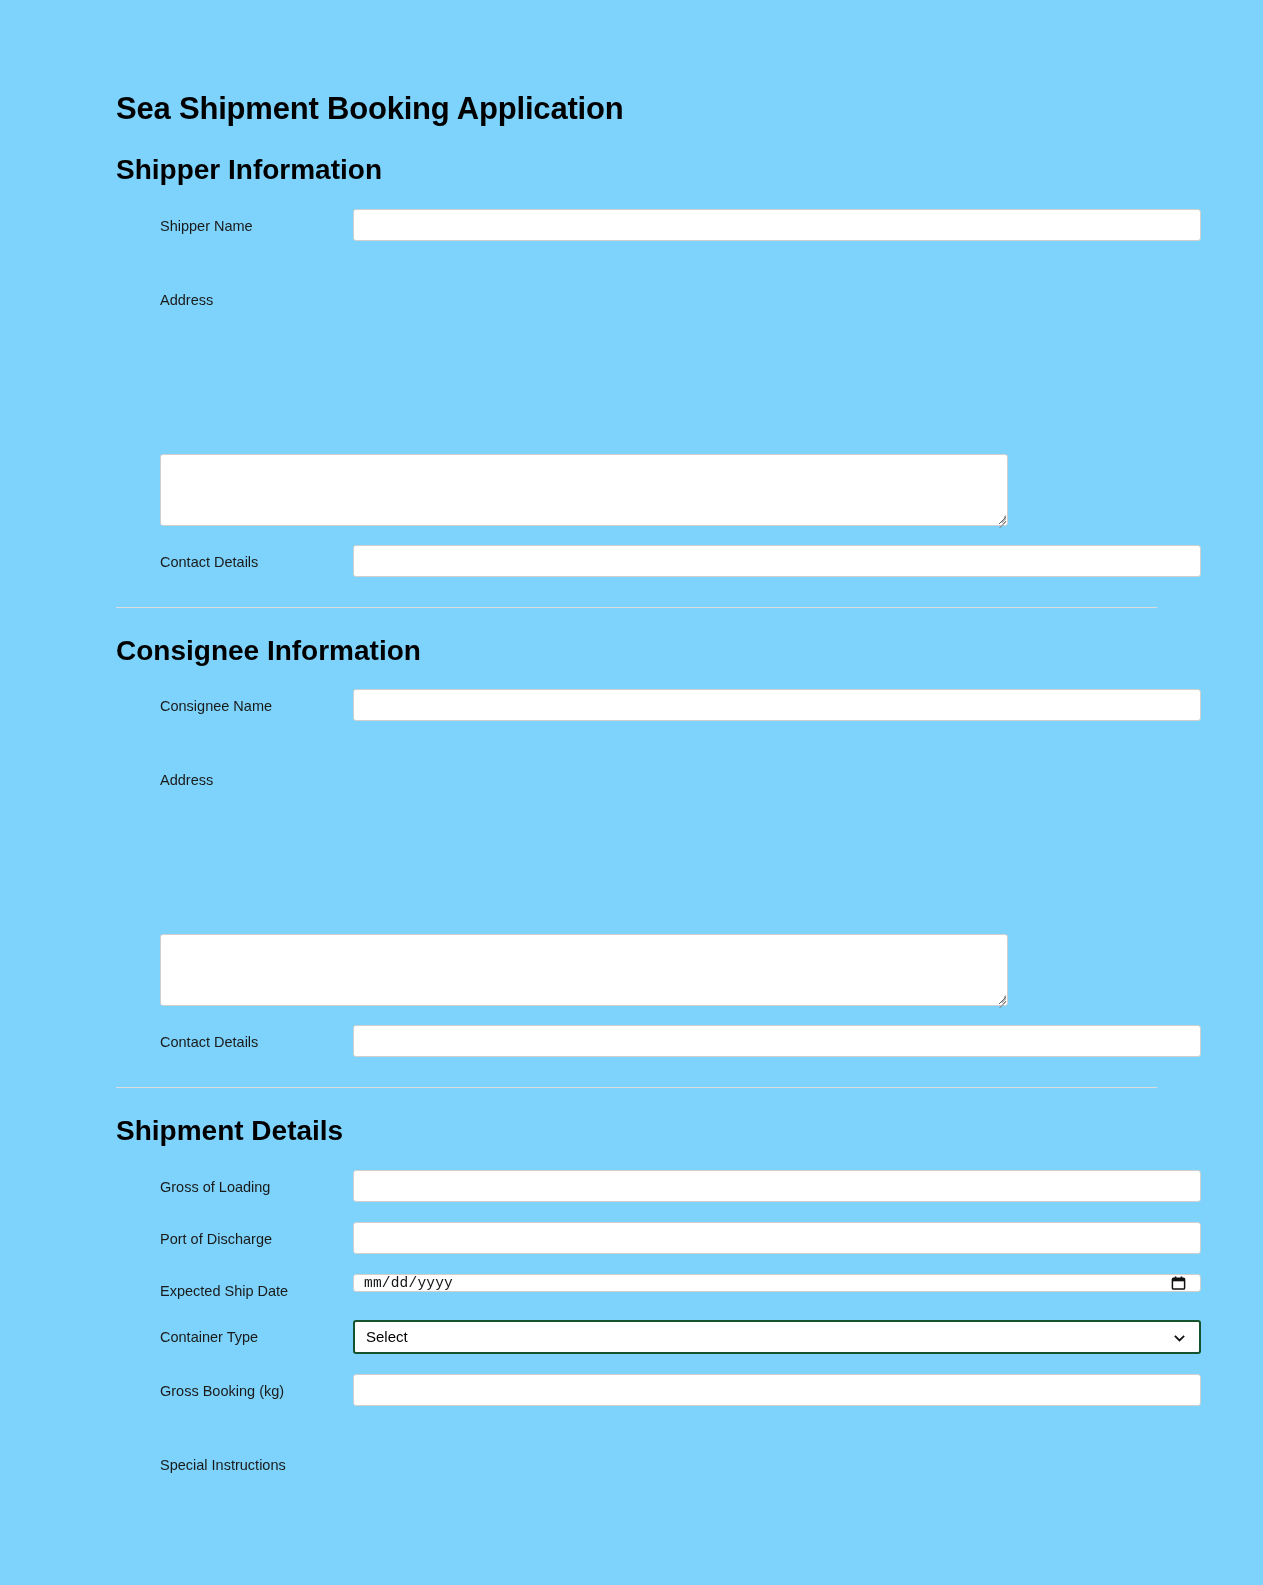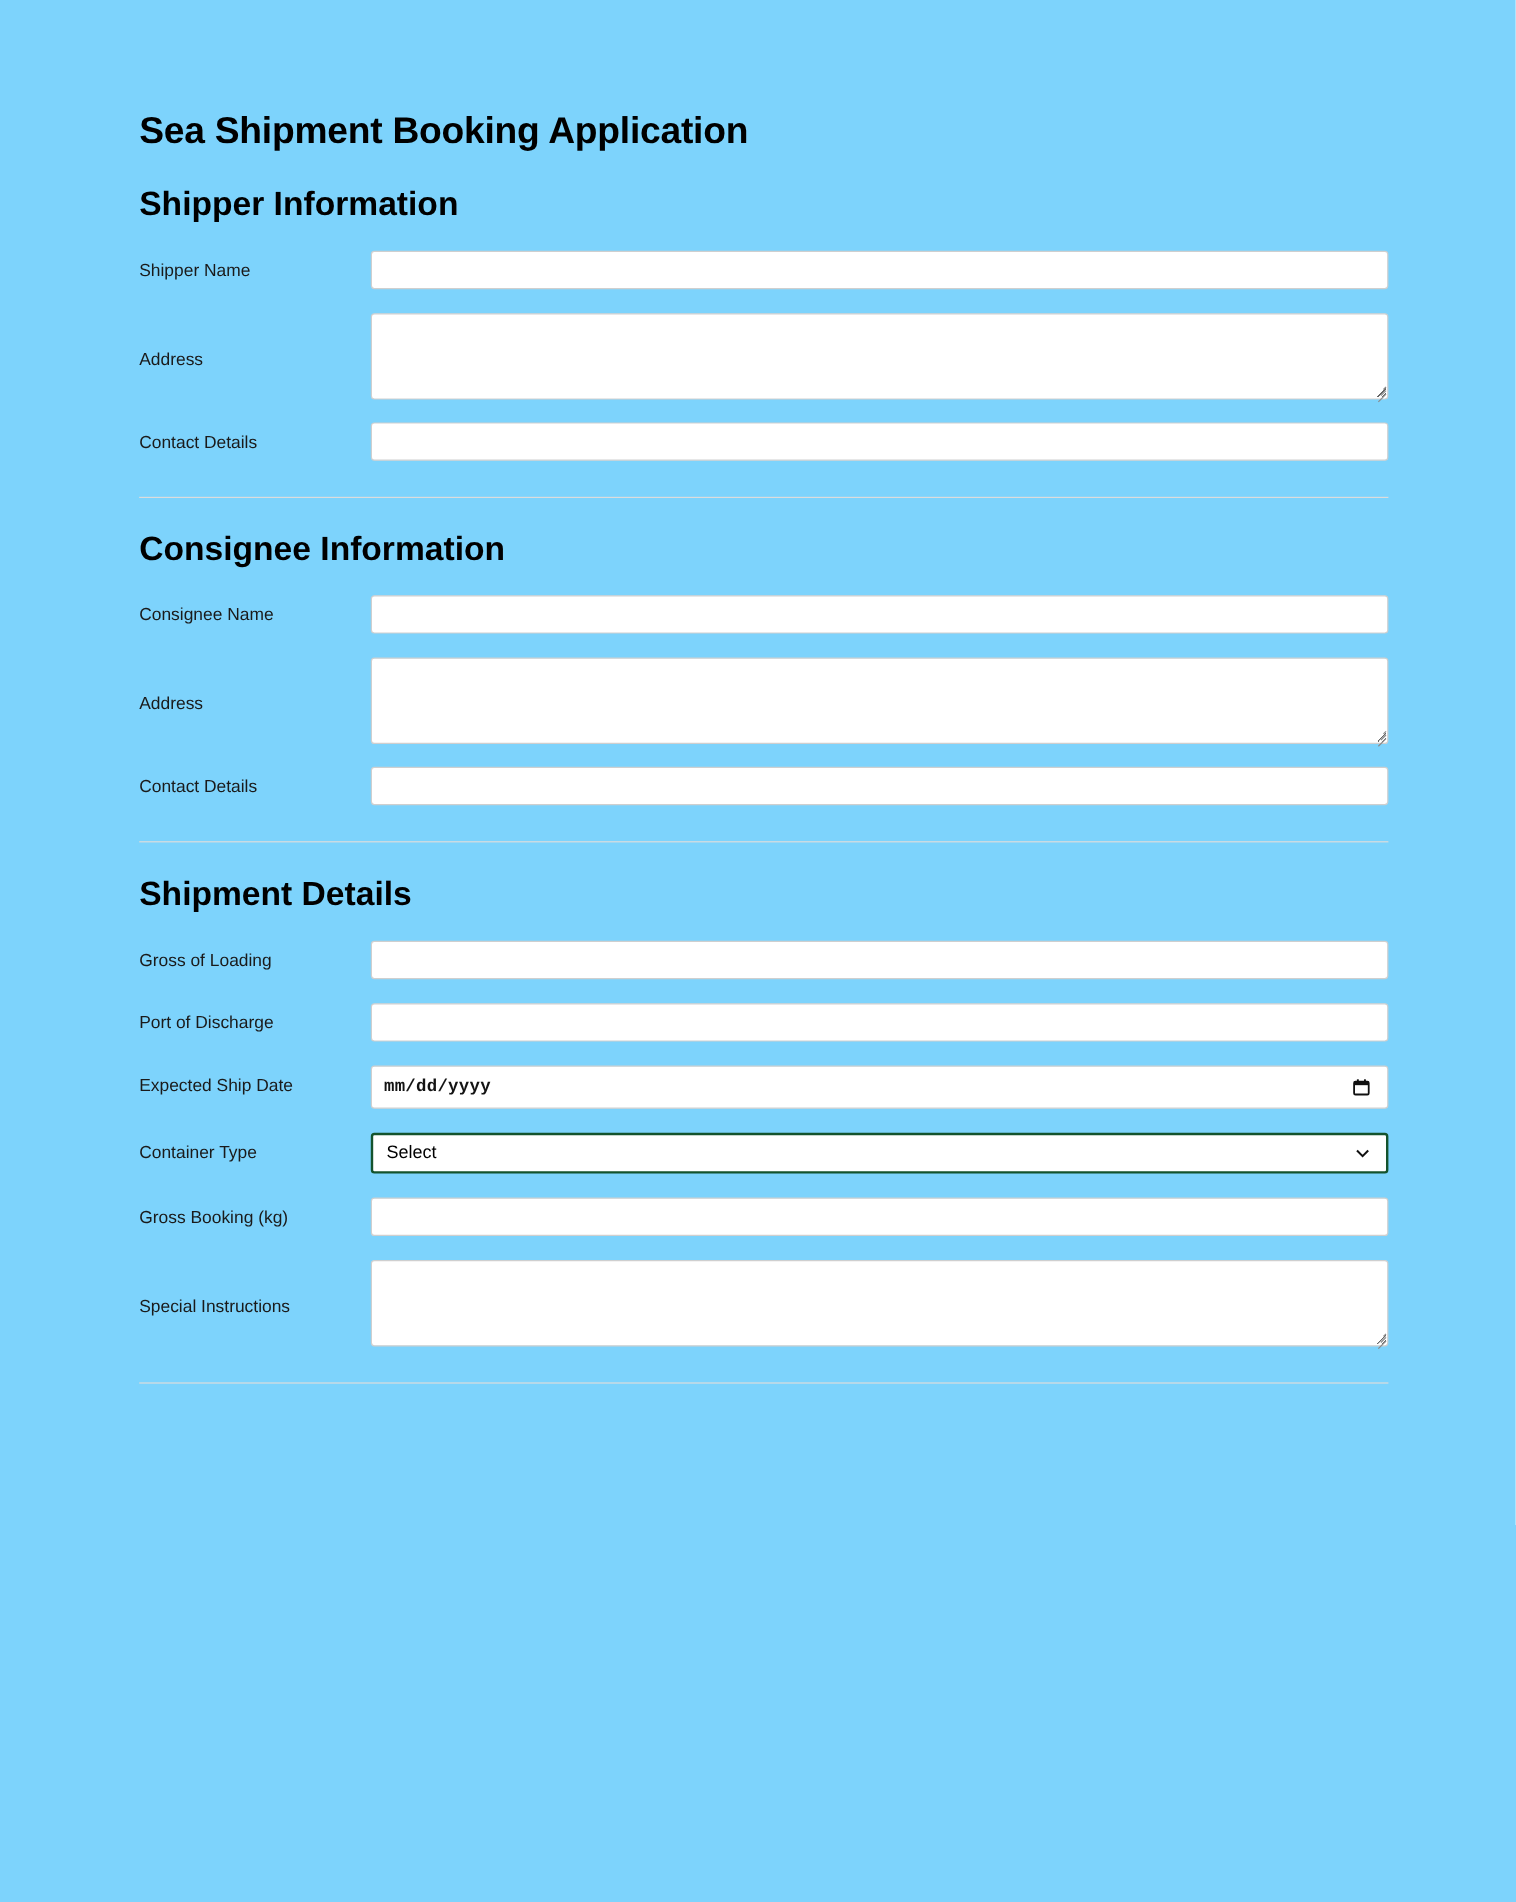--- a/index.html
+++ b/index.html
@@ -47,28 +47,29 @@
   .section-title {
     font-size: 28px;
     font-weight: bold;
     line-height: 1.2;
     margin: 26px 0 0 0;
     color: #000;
   }
 
   .fields {
     margin-top: 22px;
+    margin-left: 44px;
   }
 
   .field-row {
     display: flex;
     align-items: flex-start;
     margin-bottom: 20px;
   }
-  .field-row.tall { margin-bottom: 19px; }
+  .field-row.tall { margin-bottom: 19px; flex-direction: column; }
 
   .field-label {
     width: 193px;
     flex: 0 0 193px;
     font-size: 14.5px;
     line-height: 17px;
     color: #1a1a1a;
     padding-top: 9px;
   }
   .field-label.center-tall { padding-top: 31px; }
@@ -129,27 +130,26 @@
     transform-origin: right center;
     transform: rotate(-45deg);
   }
   .resize-grip i.g1 { bottom: 2px; width: 9px; }
   .resize-grip i.g2 { bottom: 5px; width: 6px; }
   .resize-grip i.g3 { bottom: 8px; width: 3px; }
 
   .date-wrap {
     position: relative;
     width: 848px;
-    height: 36px;
+    height: 18px;
     border: 1px solid #cfcfcf;
     border-radius: 3px;
     background: #fff;
     display: flex;
-    align-items: center;
-    font-weight: bold;
+    align-items: flex-start;
   }
   .date-text {
     font-family: "Liberation Mono", monospace;
     font-size: 14.5px;
     letter-spacing: 0.2px;
     color: #131313;
     padding-left: 10px;
     user-select: none;
   }
   .cal-icon {

